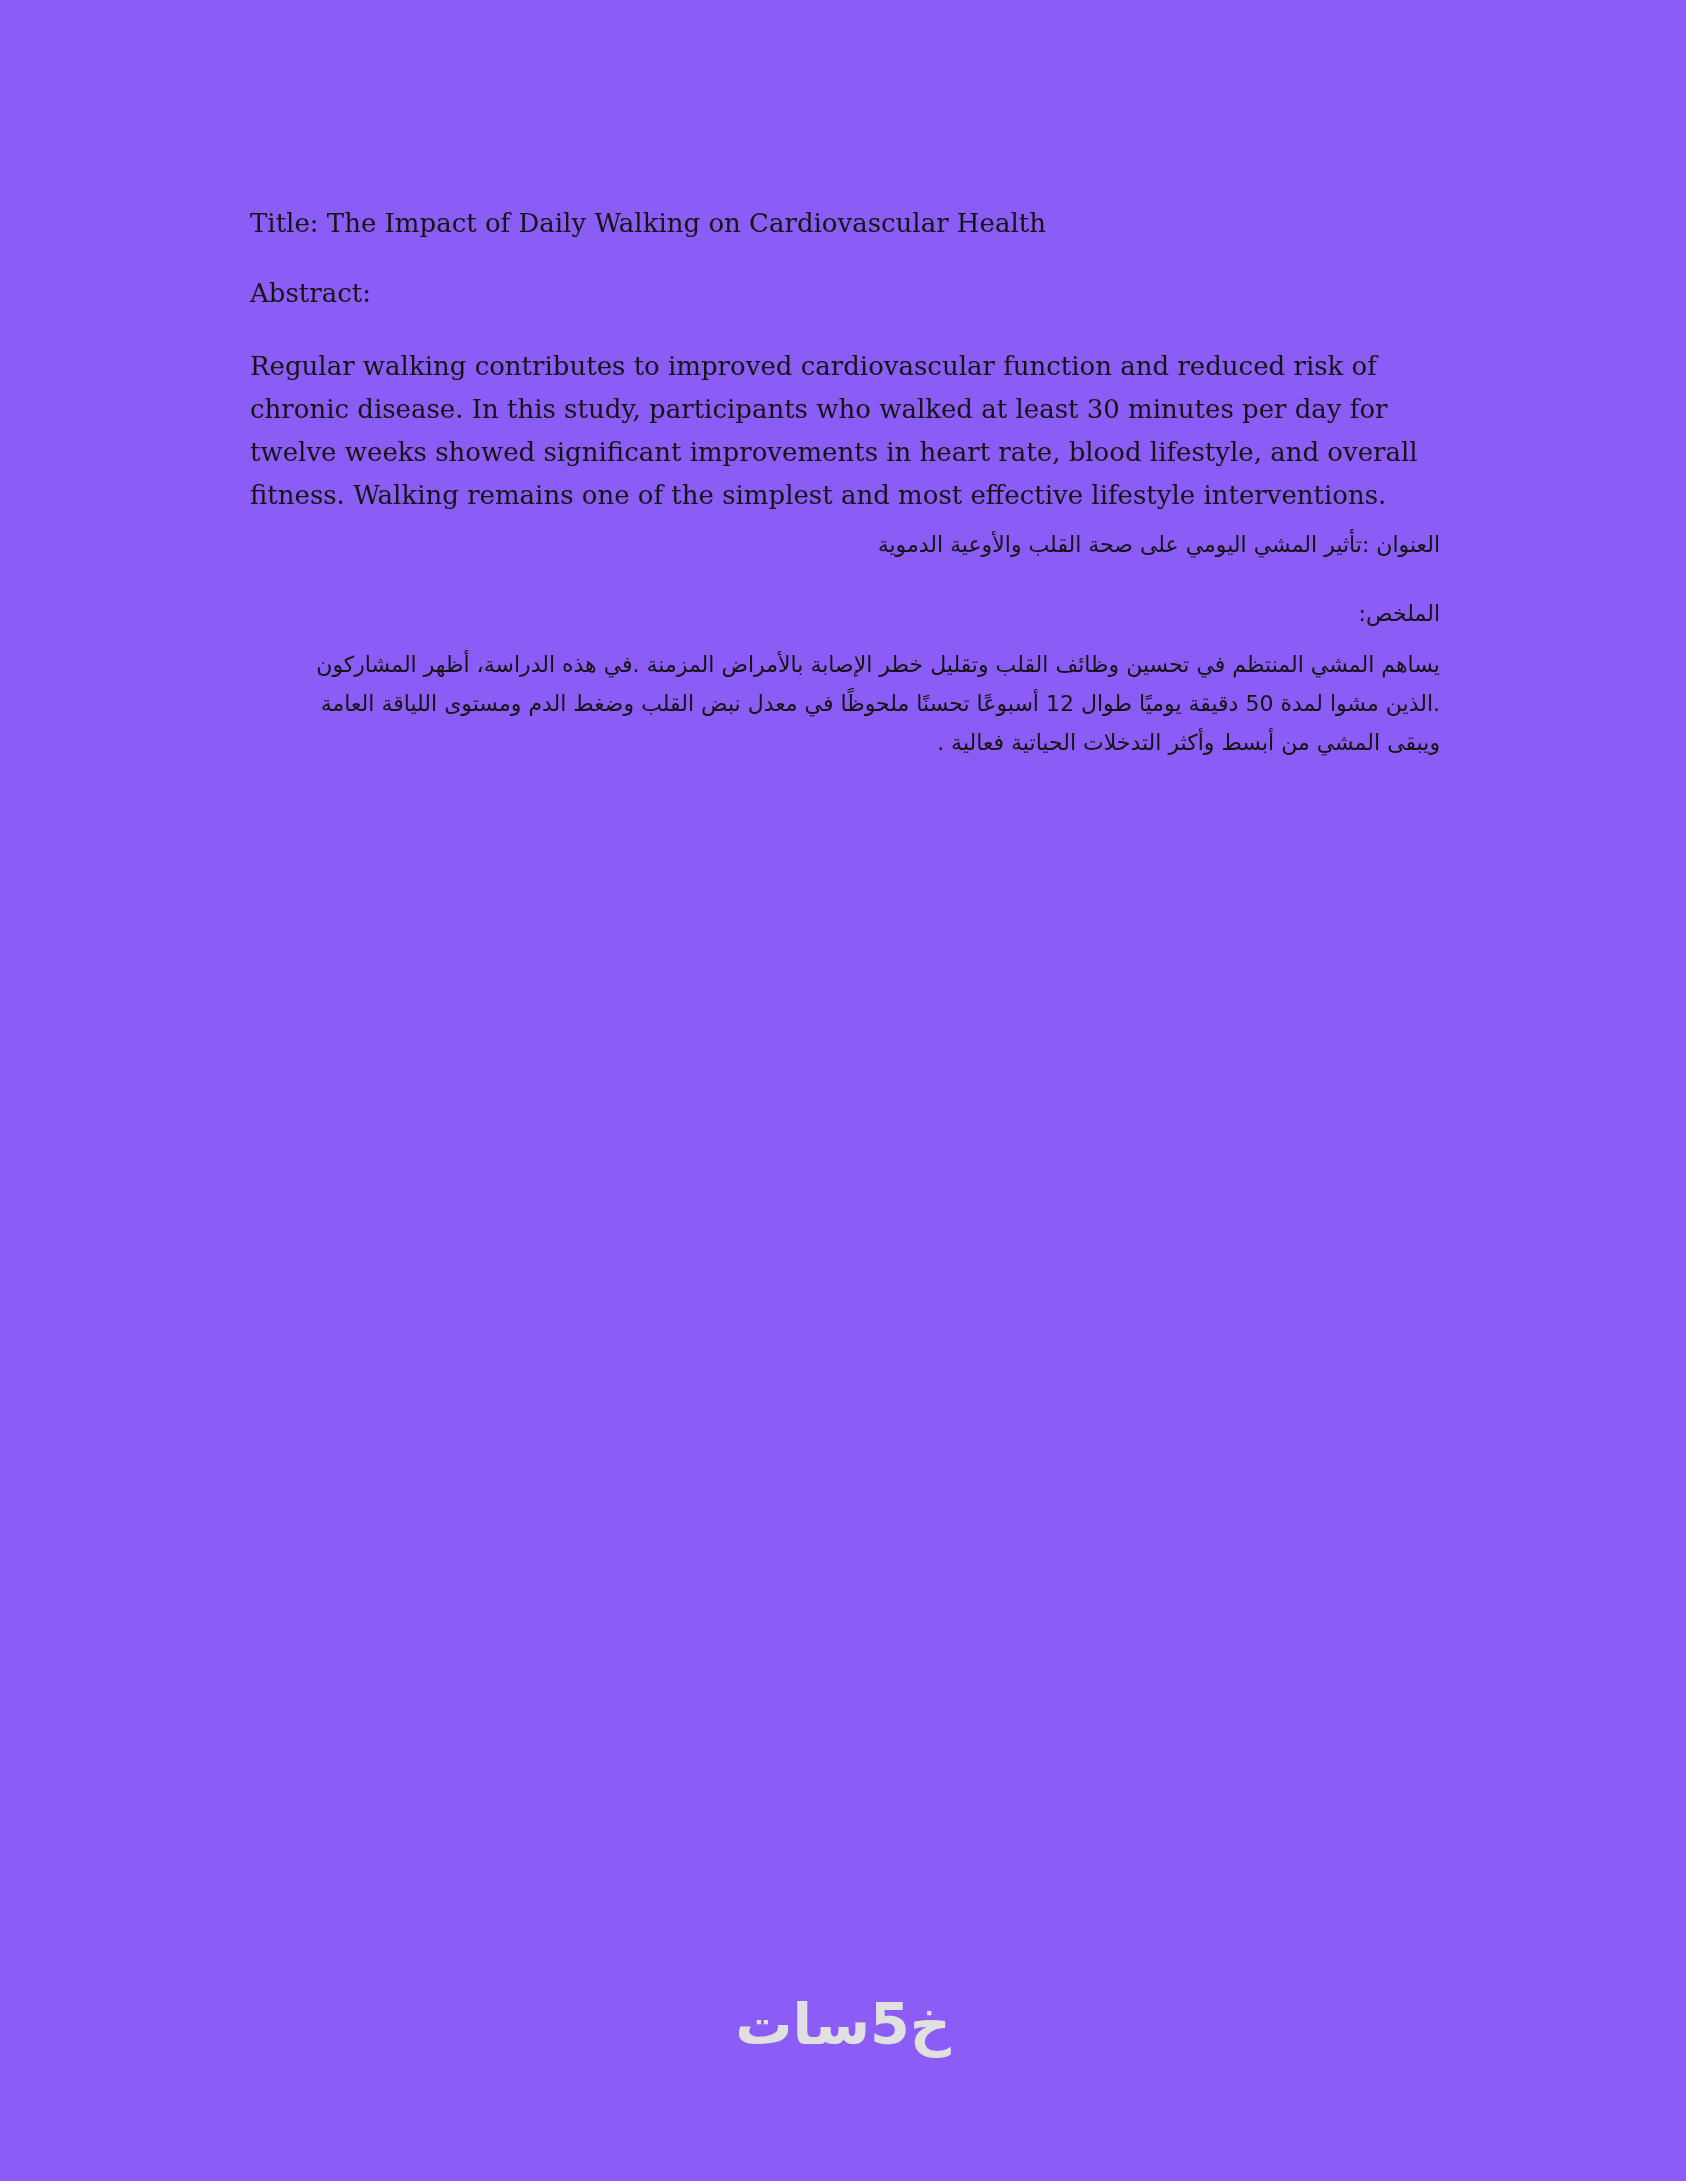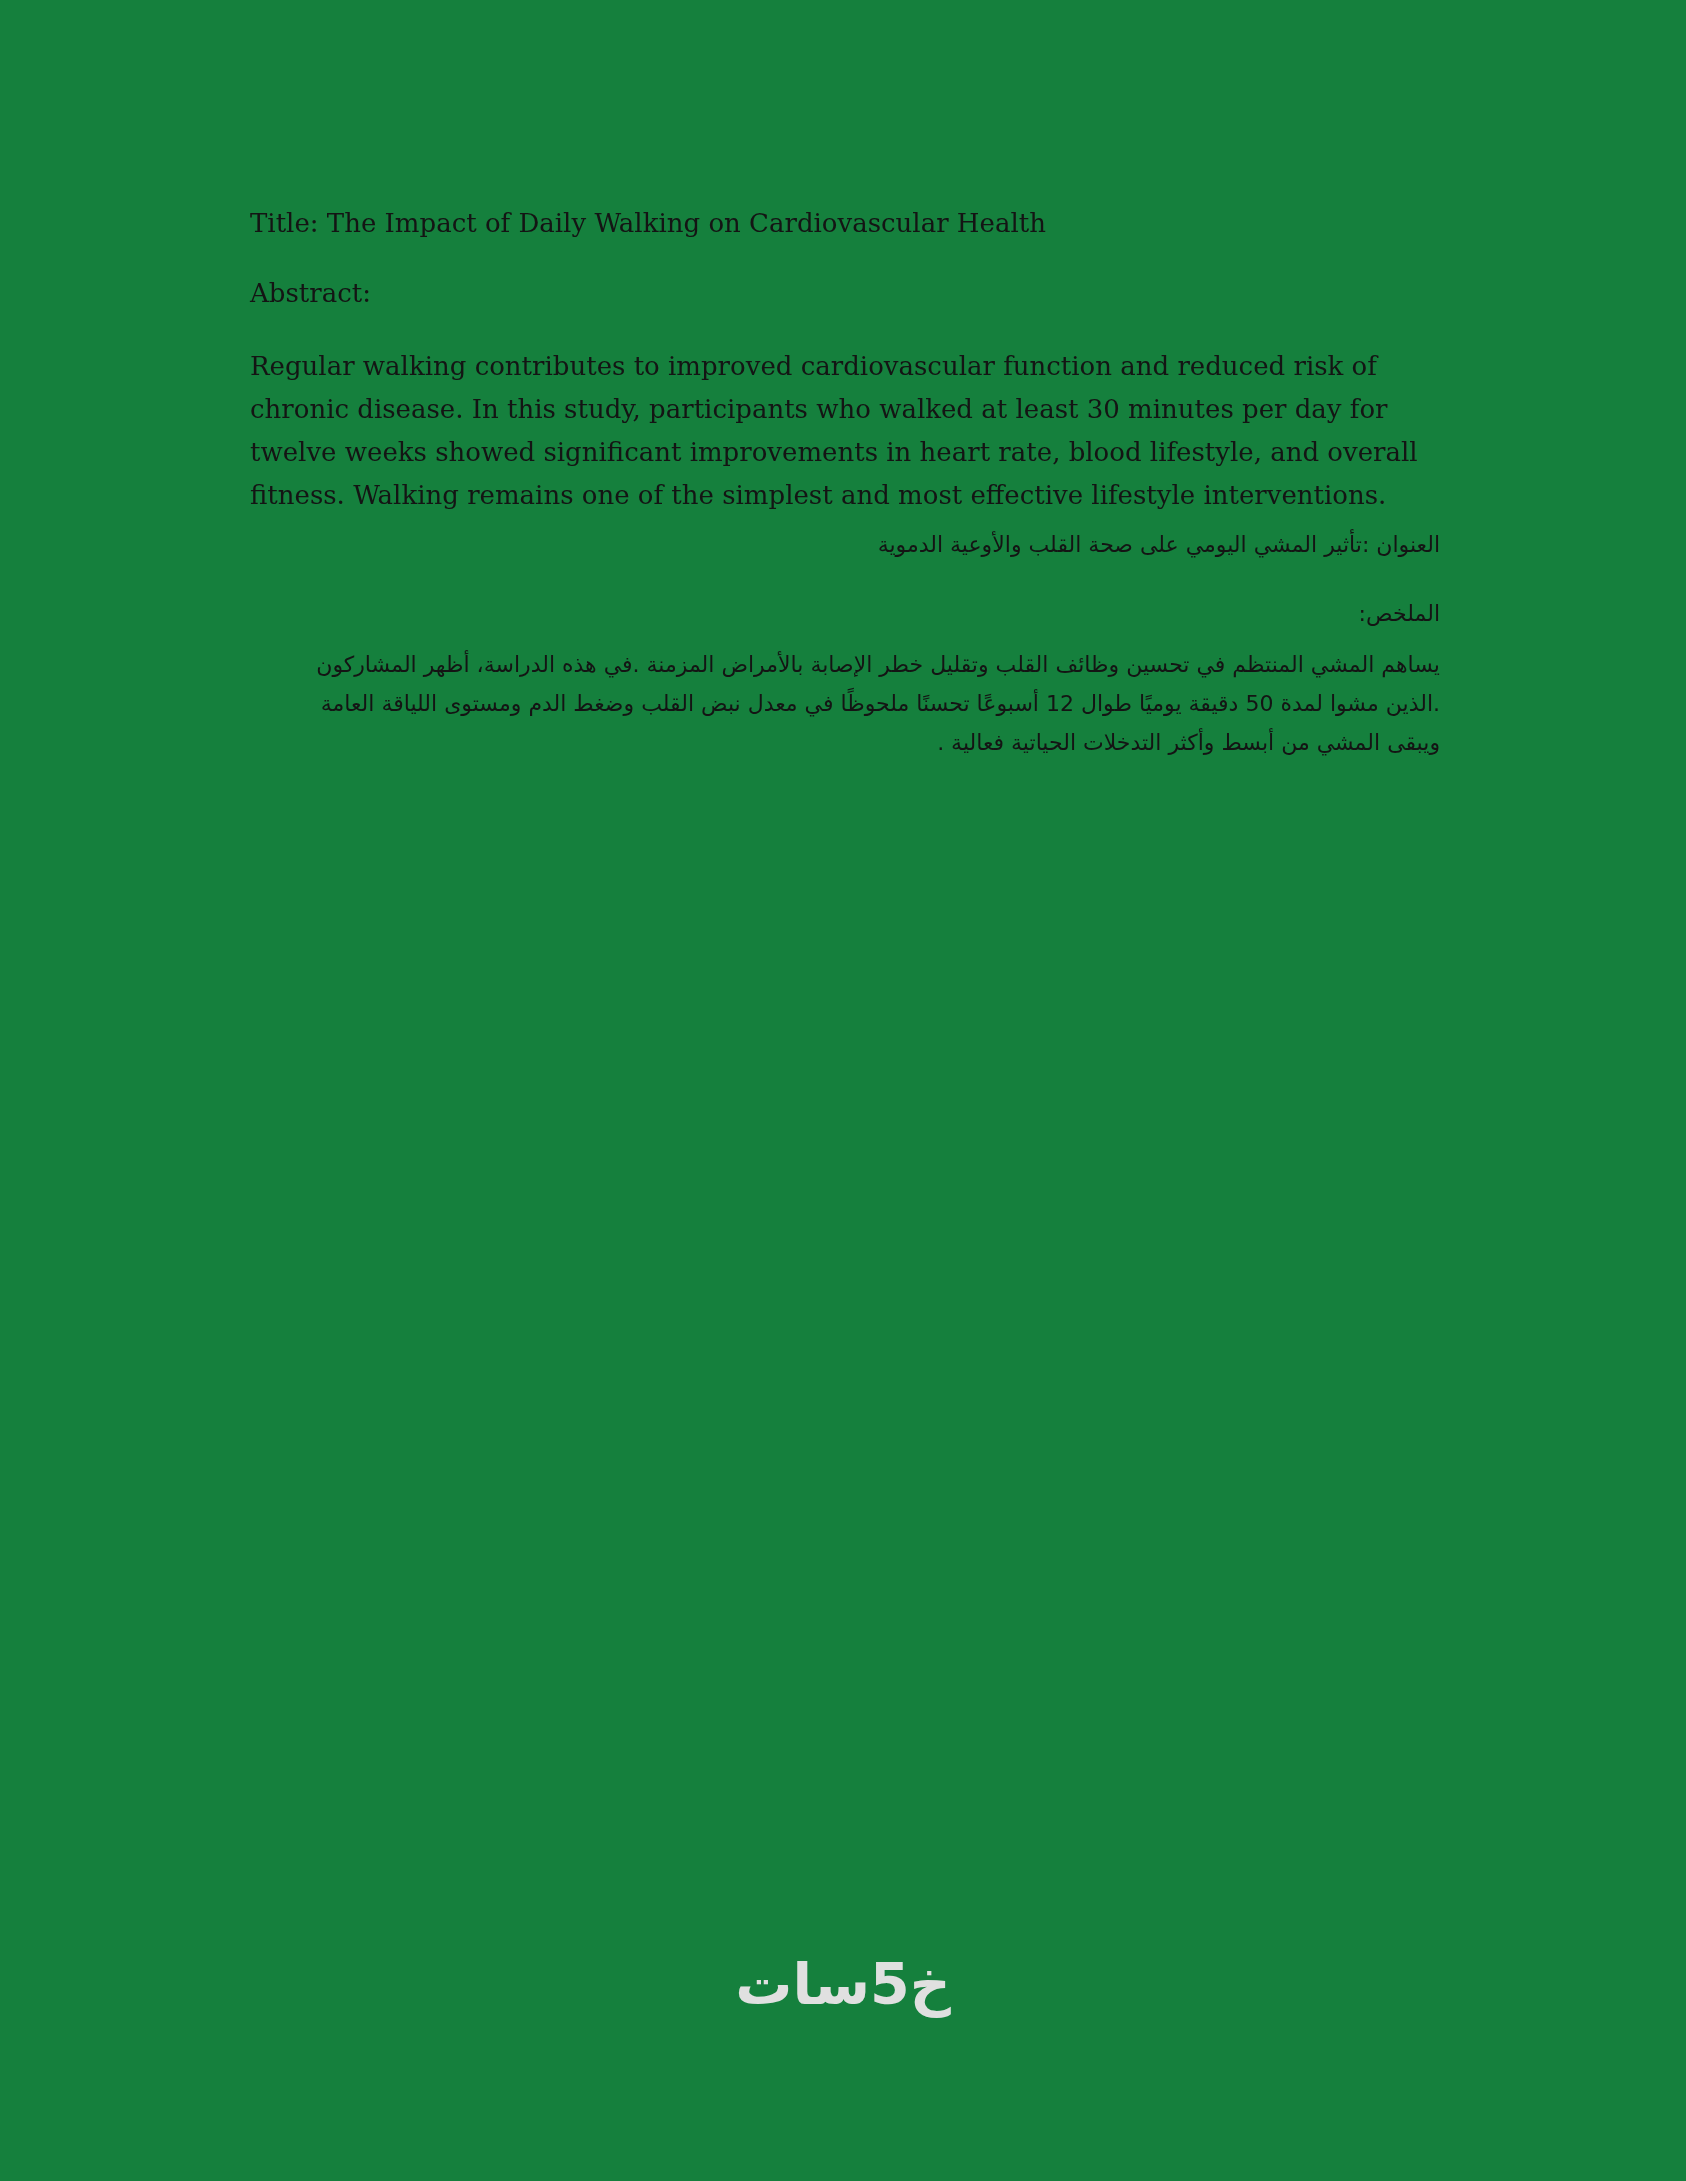--- a/index.html
+++ b/index.html
@@ -4,21 +4,21 @@
 <style>
   html, body {
     margin: 0;
     padding: 0;
     background: #ffffff;
   }
   .page {
     position: relative;
     width: 1686px;
     height: 2182px;
-    background: #15803d;
+    background: #8b5cf6;
     overflow: hidden;
   }
   .block {
     position: absolute;
     left: 250px;
     width: 1190px;
   }
   .en {
     font-family: "DejaVu Serif", "Liberation Serif", serif;
     font-size: 26px;
@@ -42,21 +42,21 @@
     white-space: nowrap;
   }
   .title-block  { top: 202px; }
   .abstract-label-block { top: 272px; }
   .en-para-block { top: 345px; }
   .ar-title-block { top: 523px; }
   .ar-label-block { top: 592px; }
   .ar-para-block { top: 645px; }
   .watermark {
     position: absolute;
-    top: 1952px;
+    top: 1992px;
     left: 0;
     width: 100%;
     text-align: center;
     font-family: "DejaVu Sans", sans-serif;
     font-weight: bold;
     font-size: 57px;
     line-height: 64px;
     color: #e0e0e0;
     direction: rtl;
     user-select: none;

